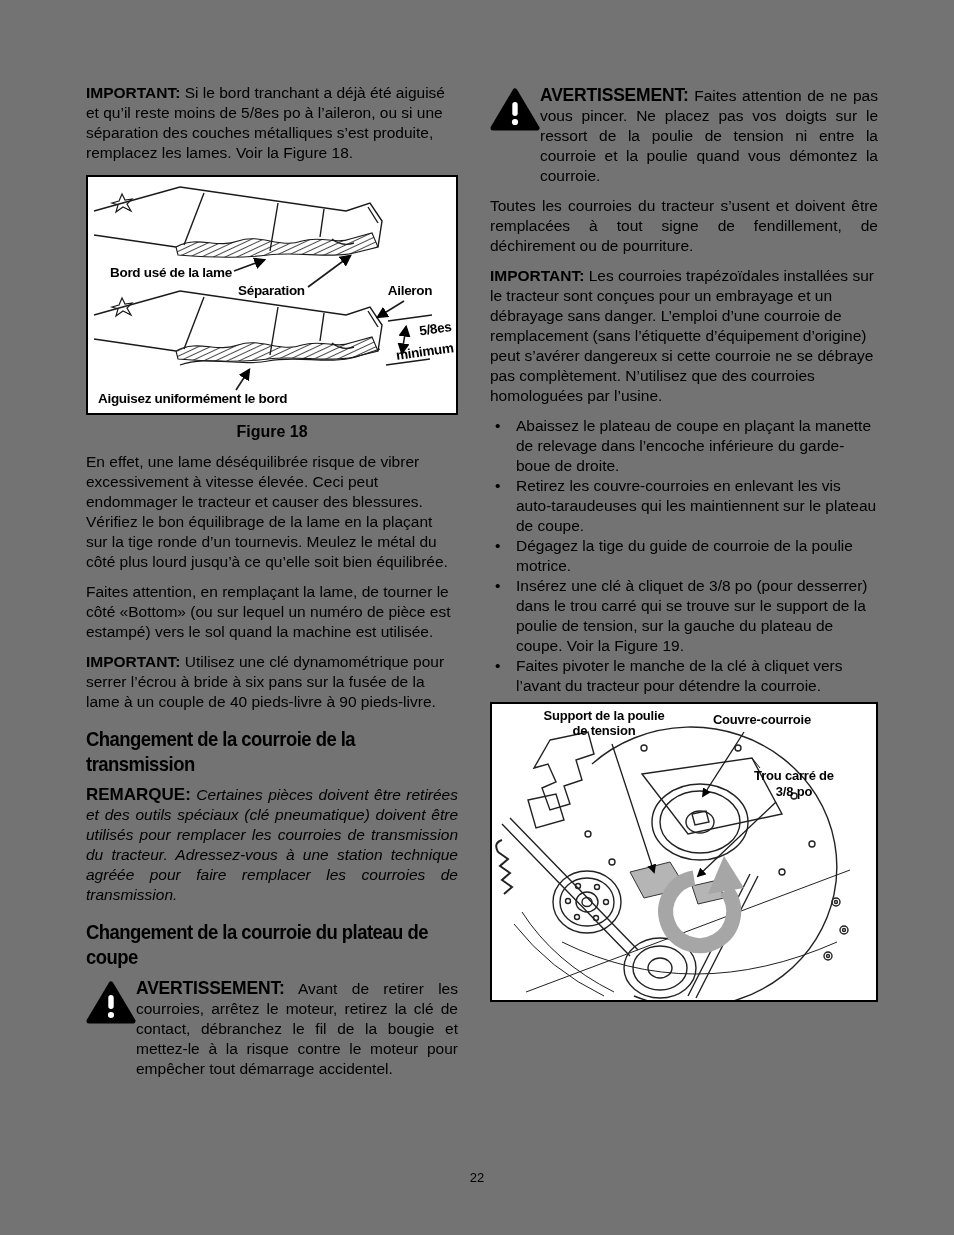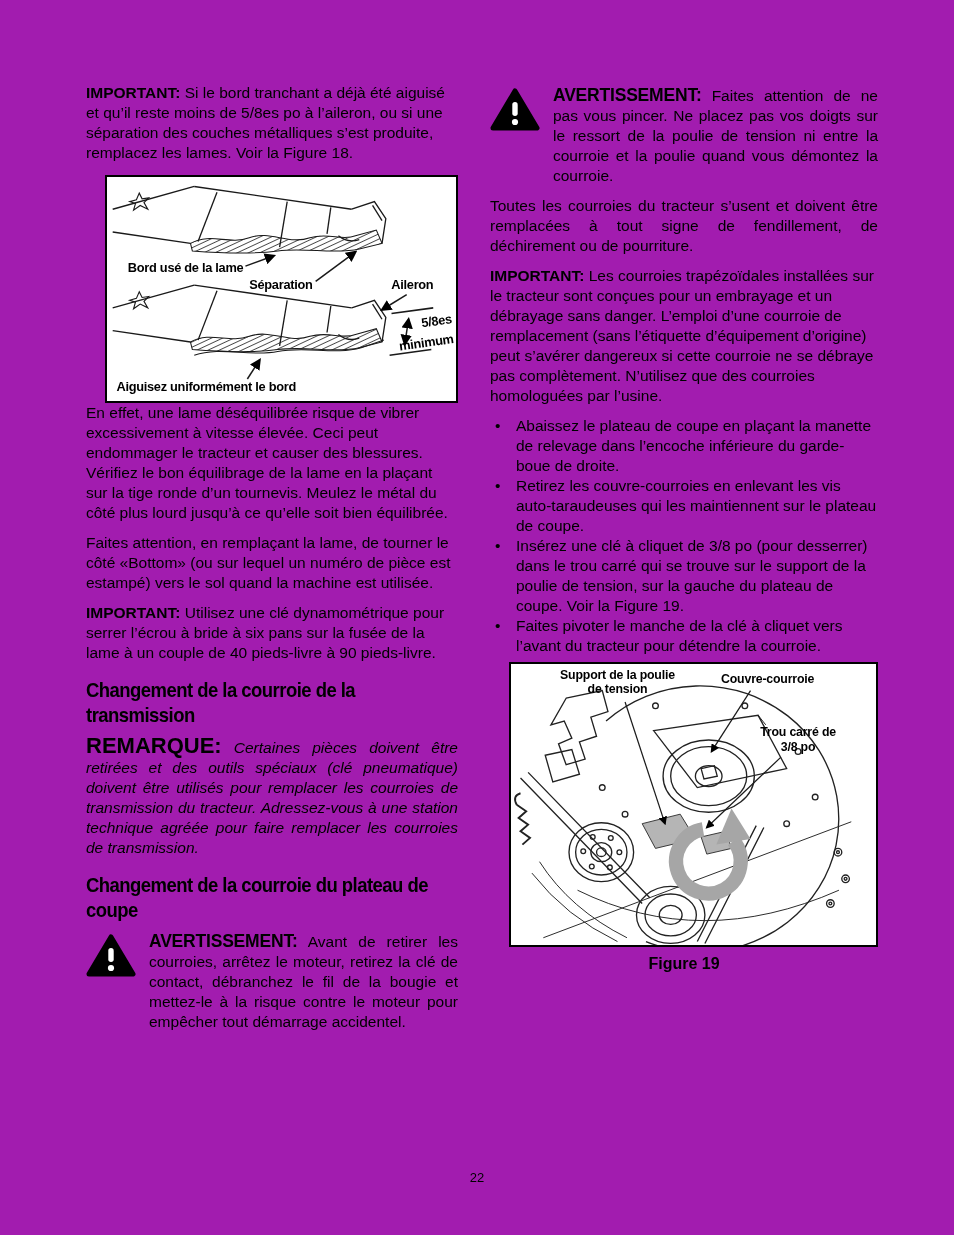--- a/index.html
+++ b/index.html
@@ -1,42 +1,42 @@
 <!DOCTYPE html>
 <html><head>
 <meta charset="utf-8">
 <style>
   html,body { margin:0; padding:0; background:#e8e8e8; }
   .page {
     position:relative; width:954px; height:1235px; margin:0 auto;
-    background:#a21caf; color:#000;
+    background:#737373; color:#000;
     font-family:"Liberation Sans", sans-serif;
     font-size:15.5px; line-height:20px;
   }
   .col { position:absolute; top:83px; }
   .col-left  { left:86px;  width:372px; }
   .col-right { left:490px; width:388px; top:85px; }
   p { margin:0 0 10px 0; }
   .justify { text-align:justify; }
   .b { font-weight:bold; }
   .lead { font-weight:bold; }
-  .lead-lg { font-weight:bold; font-size:22px; }
+  .lead-lg { font-weight:bold; font-size:17px; }
   .warn-lead { font-weight:bold; font-size:17.5px; letter-spacing:-0.2px; }
   h2 {
     margin:14px 0 9px 0; font-weight:bold; font-size:21px; line-height:25px;
     letter-spacing:-0.6px; transform:scaleX(0.88); transform-origin:0 50%;
     width:113%;
   }
   .remark { font-style:italic; }
   .remark .lead-lg { font-style:normal; }
-  .warning { display:flex; gap:13px; margin:6px 0 10px 0; }
+  .warning { display:flex; margin:6px 0 10px 0; }
   .warning .wicon { flex:0 0 50px; padding-top:2px; }
   .warning .wtext { flex:1; }
   figure { margin:12px 0 0 0; }
-  .figbox { border:2px solid #000; background:#fff;margin-left:19px; }
+  .figbox { border:2px solid #000; background:#fff; }
   .figbox svg { display:block; width:100%; height:auto; }
   figcaption {
     text-align:center; font-weight:bold; font-size:16px; margin:7px 0 10px 0;
   }
   ul.bullets { list-style:none; margin:2px 0 0 0; padding:0; }
   ul.bullets li { position:relative; padding-left:26px; margin:0; }
   ul.bullets li::before { content:"•"; position:absolute; left:5px; top:0; }
   .page-number { position:absolute; left:0; right:0; top:1168px; text-align:center; font-size:13px; }
   svg text {
     font-family:"Liberation Sans", sans-serif; font-weight:bold;
@@ -110,20 +110,21 @@
           </g>
 
           <text class="lbl18" x="22" y="100">Bord usé de la lame</text>
           <text class="lbl18" x="150" y="118">Séparation</text>
           <text class="lbl18" x="322" y="118" text-anchor="middle">Aileron</text>
           <text class="lbl18" x="10" y="226">Aiguisez uniformément le bord</text>
           <text class="lbl18" x="364" y="154" text-anchor="end" transform="rotate(-8 364 154)">5/8es</text>
           <text class="lbl18" x="366" y="175" text-anchor="end" transform="rotate(-8 366 175)">minimum</text>
         </svg>
       </div>
+      <figcaption>Figure 18</figcaption>
     </figure>
 
     <p>En effet, une lame déséquilibrée risque de vibrer excessivement à vitesse élevée. Ceci peut endommager le tracteur et causer des blessures. Vérifiez le bon équilibrage de la lame en la plaçant sur la tige ronde d’un tournevis. Meulez le métal du côté plus lourd jusqu’à ce qu’elle soit bien équilibrée.</p>
     <p>Faites attention, en remplaçant la lame, de tourner le côté «Bottom» (ou sur lequel un numéro de pièce est estampé) vers le sol quand la machine est utilisée.</p>
     <p><span class="lead">IMPORTANT:</span><span> Utilisez une clé dynamométrique pour serrer l’écrou à bride à six pans sur la fusée de la lame à un couple de 40 pieds-livre à 90 pieds-livre.</span></p>
 
     <h2>Changement de la courroie de la transmission</h2>
 
     <p class="remark justify"><span class="lead-lg">REMARQUE:</span><span> Certaines pièces doivent être retirées et des outils spéciaux (clé pneumatique) doivent être utilisés pour remplacer les courroies de transmission du tracteur. Adressez-vous à une station technique agréée pour faire remplacer les courroies de transmission.</span></p>
 
@@ -156,20 +157,21 @@
     </div>
 
     <p class="justify">Toutes les courroies du tracteur s’usent et doivent être remplacées à tout signe de fendillement, de déchirement ou de pourriture.</p>
 
     <p><span class="lead">IMPORTANT:</span><span> Les courroies trapézoïdales installées sur le tracteur sont conçues pour un embrayage et un débrayage sans danger. L’emploi d’une courroie de remplacement (sans l’étiquette d’équipement d’origine) peut s’avérer dangereux si cette courroie ne se débraye pas complètement. N’utilisez que des courroies homologuées par l’usine.</span></p>
 
 
     <ul class="bullets">
       <li><span>Abaissez le plateau de coupe en plaçant la manette de relevage dans l’encoche inférieure du garde-boue de droite.</span></li>
       <li><span>Retirez les couvre-courroies en enlevant les vis auto-taraudeuses qui les maintiennent sur le plateau de coupe.</span></li>
+      <li><span>Dégagez la tige du guide de courroie de la poulie motrice.</span></li>
       <li><span>Insérez une clé à cliquet de 3/8 po (pour desserrer) dans le trou carré qui se trouve sur le support de la poulie de tension, sur la gauche du plateau de coupe. Voir la Figure 19.</span></li>
       <li><span>Faites pivoter le manche de la clé à cliquet vers l’avant du tracteur pour détendre la courroie.</span></li>
     </ul>
 
     <figure style="margin-top:6px">
       <div class="figbox">
         <svg viewBox="0 0 384 296" aria-hidden="true">
           <defs>
             <marker id="ah19" viewBox="0 0 10 10" refX="8" refY="5" markerWidth="7" markerHeight="7" orient="auto-start-reverse">
               <path d="M0,0 L10,5 L0,10 z" fill="#000"></path>
@@ -247,20 +249,19 @@
             <line x1="284" y1="98" x2="206" y2="172" marker-end="url(#ah19)"></line>
           </g>
 
           <text class="lbl19" x="112" y="16" text-anchor="middle">Support de la poulie</text>
           <text class="lbl19" x="112" y="31" text-anchor="middle">de tension</text>
           <text class="lbl19" x="270" y="20" text-anchor="middle">Couvre-courroie</text>
           <text class="lbl19" x="302" y="76" text-anchor="middle">Trou carré de</text>
           <text class="lbl19" x="302" y="92" text-anchor="middle">3/8 po</text>
         </svg>
       </div>
-      <figcaption>Figure 19</figcaption>
     </figure>
 
   </div>
 
   <div class="page-number">22</div>
 
 </div>
 
 </body></html>

